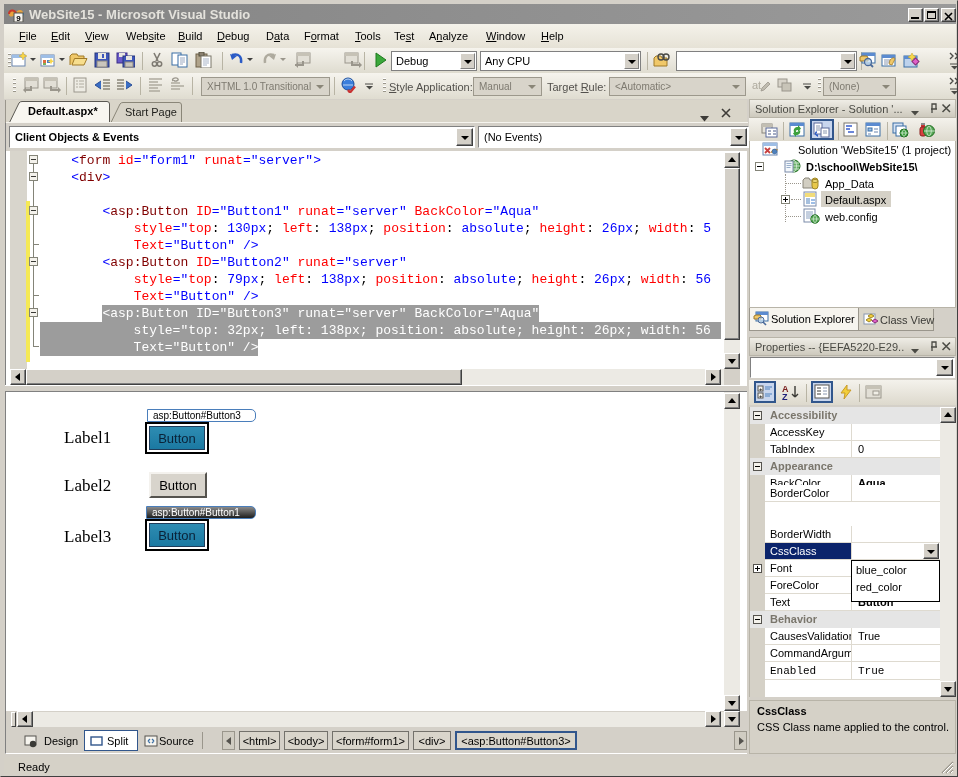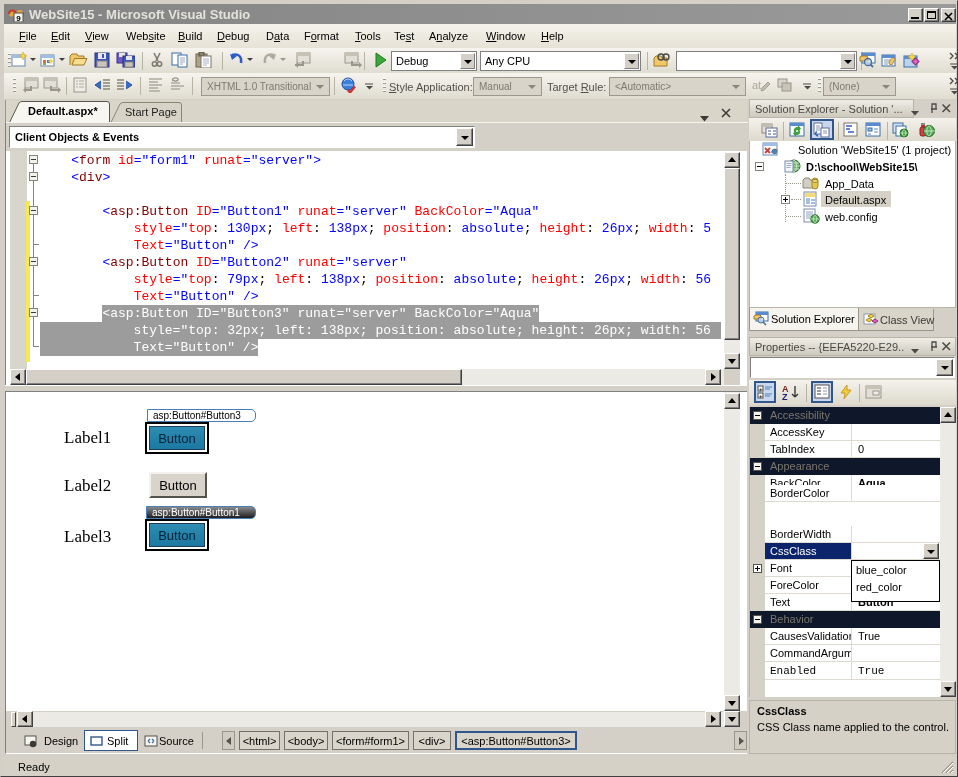--- a/index.html
+++ b/index.html
@@ -45,21 +45,21 @@
 .sbtn{position:absolute;background:#D4D0C8;border-top:1px solid #FFFFFF;border-left:1px solid #FFFFFF;border-right:1px solid #404040;border-bottom:1px solid #404040;box-shadow:inset -1px -1px 0 #808080;}
 .arrow{position:absolute;width:0;height:0;}
 .track{background:#ECEAE4;}
 .deslabel{position:absolute;font-family:"Liberation Serif",serif;font-size:17px;color:#000;}
 
 .ptitle{position:absolute;height:19px;background:linear-gradient(#EFEDE6,#CDC9BD);border:1px solid #B8B4A8;font-size:11px;color:#4A4A44;}
 .ptoolrow{position:absolute;background:linear-gradient(#F4F2EC,#DDD9CD);}
 .treerow{position:absolute;height:16px;font-size:11px;color:#000;white-space:nowrap;}
 
 .prow{position:absolute;left:0;width:190px;height:17px;font-size:11px;}
-.pcat{background:#0f172a;color:#7A766C;font-weight:normal;}
+.pcat{background:#e5e5e5;color:#7A766C;font-weight:bold;}
 .pname{position:absolute;left:15px;top:0;width:87px;height:17px;border-bottom:1px solid #DEDAD0;border-right:1px solid #DEDAD0;padding:2px 0 0 5px;background:#fff;overflow:hidden;white-space:nowrap;}
 .pval{position:absolute;left:102px;top:0;width:88px;height:17px;border-bottom:1px solid #DEDAD0;padding:2px 0 0 6px;background:#fff;overflow:hidden;white-space:nowrap;}
 .statusbar{left:3px;top:756px;width:952px;height:18px;background:#D5D1C7;font-size:11px;}
 .tagbtn{position:absolute;top:3px;height:19px;background:#D9D5CB;border:1px solid #73716B;font-size:11px;text-align:center;padding-top:3px;color:#000;}
 .obox{position:absolute;left:1px;width:9px;height:9px;border:1px solid #848478;background:#F4F2EC;}
 .obox:after{content:"";position:absolute;left:1px;top:3px;width:5px;height:1px;background:#3A3A36;}
 .otick{position:absolute;left:5px;width:6px;height:1px;background:#848478;}
 </style>
 </head>
 <body>
@@ -378,20 +378,26 @@
         </svg></div>
 </div>
 
 <div class="abs" style="left:4px;top:122px;width:742px;height:28px;background:#D4D0C8;border-left:1px solid #808080;">
   <div class="abs sunken" style="left:3px;top:3px;width:466px;height:22px;background:#fff;">
     <div class="abs" style="left:5px;top:4px;font-size:11px;font-weight:bold;">Client Objects &amp; Events</div>
     <div class="abs raised" style="right:1px;top:1px;width:17px;height:18px;">
           <div class="arrow" style="left:4px;top:7px;border-left:4px solid transparent;border-right:4px solid transparent;border-top:4px solid #000;"></div>
         </div>
   </div>
+  <div class="abs sunken" style="left:472px;top:3px;width:271px;height:22px;background:#fff;">
+    <div class="abs" style="left:5px;top:4px;font-size:11px;">(No Events)</div>
+    <div class="abs raised" style="right:1px;top:1px;width:17px;height:18px;">
+          <div class="arrow" style="left:4px;top:7px;border-left:4px solid transparent;border-right:4px solid transparent;border-top:4px solid #000;"></div>
+        </div>
+  </div>
 </div>
 
 <div class="abs" style="left:4px;top:150px;width:742px;height:234px;background:#fff;border-left:1px solid #808080;">
   <div class="abs" style="left:4px;top:0;width:17px;height:218px;background:#D8D5CC;"></div>
   <div class="abs" style="left:20px;top:50px;width:4px;height:161px;background:#F5E955;"></div>
   <div id="code" class="abs" style="left:34px;top:1px;width:681px;height:216px;overflow:hidden;">
     <div class="codeline" style="top:0px;"><span class="k">    </span><span class="b">&lt;</span><span class="m">form</span><span class="k"> </span><span class="r">id</span><span class="b">="form1"</span><span class="k"> </span><span class="r">runat</span><span class="b">="server"&gt;</span></div>
     <div class="codeline" style="top:17px;"><span class="k">    </span><span class="b">&lt;</span><span class="m">div</span><span class="b">&gt;</span></div>
     <div class="codeline" style="top:51px;"><span class="k">        </span><span class="b">&lt;</span><span class="m">asp:Button</span><span class="k"> </span><span class="r">ID</span><span class="b">="Button1"</span><span class="k"> </span><span class="r">runat</span><span class="b">="server"</span><span class="k"> </span><span class="r">BackColor</span><span class="b">="Aqua"</span></div>
     <div class="codeline" style="top:68px;"><span class="k">            </span><span class="r">style</span><span class="b">="</span><span class="r">top</span><span class="k">:</span><span class="b"> 130px</span><span class="k">;</span><span class="r"> left</span><span class="k">:</span><span class="b"> 138px</span><span class="k">;</span><span class="r"> position</span><span class="k">:</span><span class="b"> absolute</span><span class="k">;</span><span class="r"> height</span><span class="k">:</span><span class="b"> 26px</span><span class="k">;</span><span class="r"> width</span><span class="k">:</span><span class="b"> 5</span></div>
@@ -504,21 +510,21 @@
   <div class="tagbtn" style="left:278px;width:44px;">&lt;body&gt;</div>
   <div class="tagbtn" style="left:326px;width:77px;">&lt;form#form1&gt;</div>
   <div class="tagbtn" style="left:407px;width:38px;">&lt;div&gt;</div>
   <div class="tagbtn" style="left:449px;width:122px;border:2px solid #31568C;padding-top:2px;">&lt;asp:Button#Button3&gt;</div>
   <div class="abs" style="left:728px;top:3px;width:13px;height:19px;background:#D0CCC2;border:1px solid #9A968C;">
         <div class="arrow" style="left:4px;top:5px;border-top:4px solid transparent;border-bottom:4px solid transparent;border-left:5px solid #55534E;"></div>
       </div>
 </div>
 <div id="rightpanel" class="abs" style="left:748px;top:98px;width:207px;height:656px;">
 
-  <div class="ptitle" style="left:0;top:0;width:165px;">
+  <div class="ptitle" style="left:0;top:0;width:207px;">
     <div class="abs" style="left:5px;top:3px;white-space:nowrap;overflow:hidden;width:150px;">Solution Explorer - Solution '...</div>
     <div class="abs" style="left:161px;top:7px;"><svg width="9" height="6">
             <path d="M0 0 L8 0 L4 4.5 Z" fill="#4A4A44"></path>
           </svg></div>
     <div class="abs" style="left:176px;top:2px;"><svg width="12" height="13">
             <path d="M6 2 h4 v5 h-4 z M5 7 h6 M6 7 v4" stroke="#4A4A44" stroke-width="1.3" fill="none"></path>
           </svg></div>
     <div class="abs" style="left:191px;top:3px;"><svg width="11" height="11">
             <path d="M1.5 1.5 L9 9 M9 1.5 L1.5 9" stroke="#4A4A44" stroke-width="1.5"></path>
           </svg></div>

